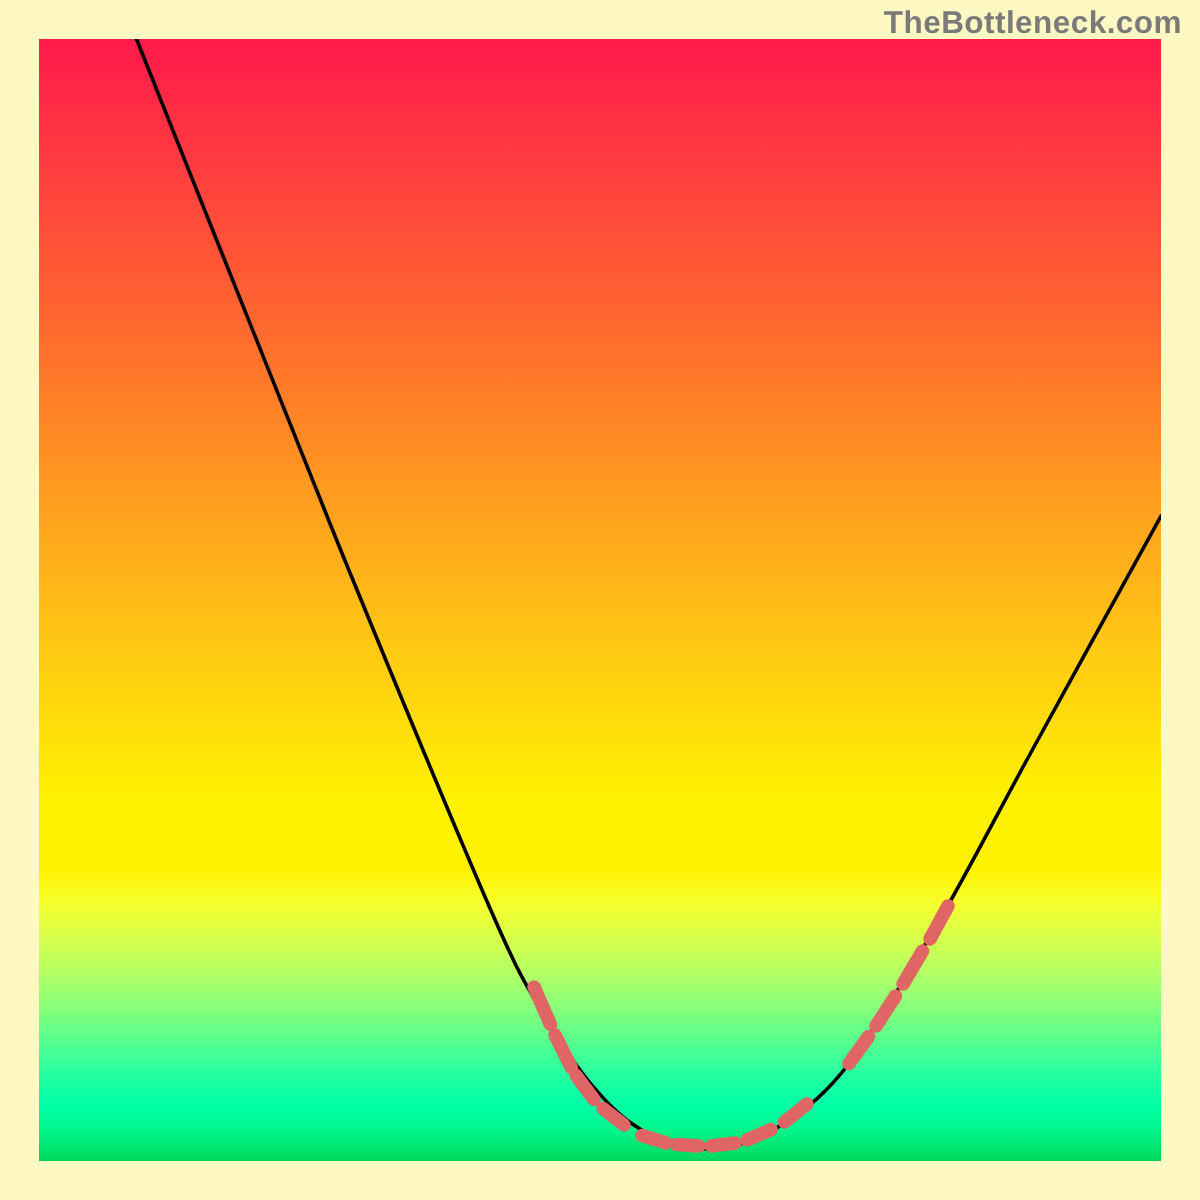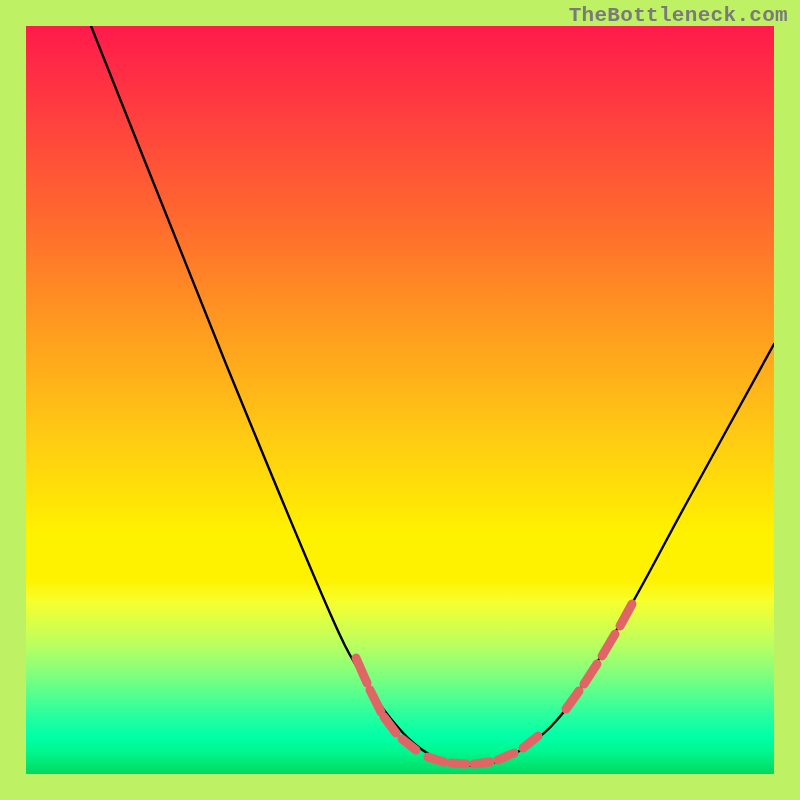--- a/index.html
+++ b/index.html
@@ -10,22 +10,21 @@
     background: #000;
     font-family: Arial, Helvetica, sans-serif;
     overflow: hidden;
   }
   .frame {
     position: absolute;
     left: 0;
     top: 0;
     width: 800px;
     height: 800px;
-    background: #bef264;
-    font-family: Liberation Mono, monospace;
+    background: #fef9c3;
   }
   .plot {
     position: absolute;
     left: 26px;
     top: 26px;
     width: 748px;
     height: 748px;
     background: linear-gradient(
       to bottom,
       #ff1a4b 0%,

